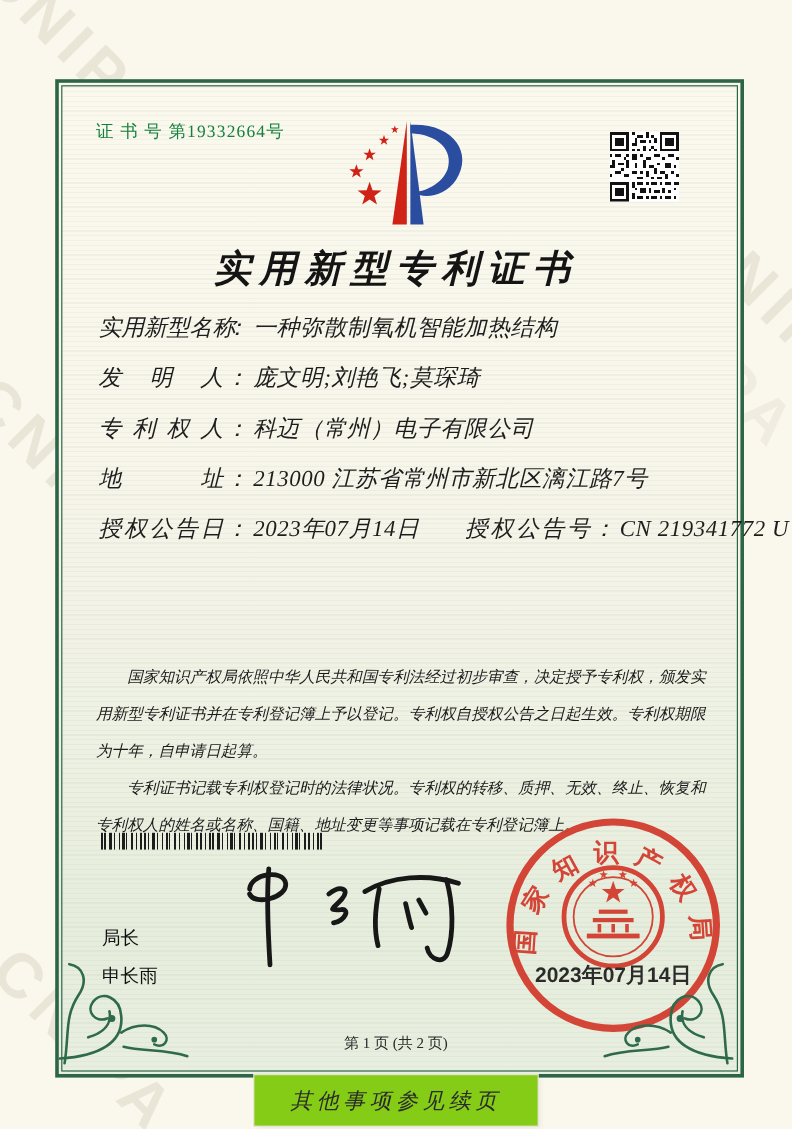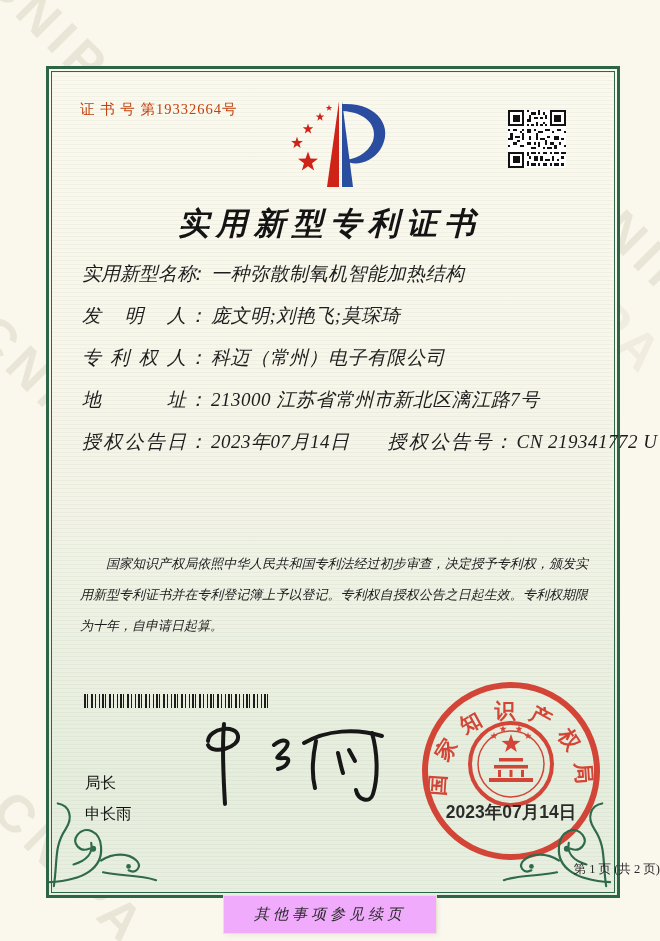--- a/index.html
+++ b/index.html
@@ -5,21 +5,21 @@
   html,body{margin:0;padding:0;}
   body{font-family:"Liberation Serif","DejaVu Serif",serif;}
   .page{position:relative;width:660px;height:941px;background:#faf7ec;overflow:hidden;}
   .wm{position:absolute;font-family:"Liberation Sans","DejaVu Sans",sans-serif;
       font-weight:bold;font-size:52px;letter-spacing:7px;color:rgba(150,138,108,0.16);
       transform:rotate(45deg);white-space:nowrap;pointer-events:none;}
   .frame{position:absolute;left:46px;top:66px;width:568px;height:826px;
       border:3px solid #2c6548;background:linear-gradient(180deg,#fbf8ee 0%,#f8f5ea 38%,#eef1e3 65%,#e6eddd 86%,#e9efe0 100%);}
   .frame-inner{position:absolute;inset:2px;border:1px solid #2c6548;
       background:repeating-linear-gradient(180deg,rgba(110,150,115,0.07) 0 1px,transparent 1px 4px);}
-  .cert-no{position:absolute;left:80px;top:100px;font-size:14.5px;color:#c2410c;letter-spacing:1px;}
+  .cert-no{position:absolute;left:80px;top:100px;font-size:14.5px;color:#15803d;letter-spacing:1px;}
   .logo{position:absolute;left:283px;top:99px;}
   .qr{position:absolute;left:508px;top:110px;}
   .title{position:absolute;left:0;right:0;top:203px;text-align:center;
       font-size:31px;font-weight:bold;letter-spacing:7px;color:#141414;font-style:italic;}
   .fields{position:absolute;left:82px;top:262px;right:64px;font-size:19px;color:#1d1d1d;font-style:italic;}
   .frow{margin-bottom:19px;line-height:23px;white-space:nowrap;}
   .flabel{display:inline-block;width:104px;text-align:justify;text-align-last:justify;vertical-align:top;}
   .fcolon{display:inline-block;margin:0 4px 0 2px;}
   .fvalue{letter-spacing:0.5px;}
   .frow.double .second{margin-left:38px;}
@@ -29,23 +29,23 @@
   .body-text p{margin:0;text-indent:2em;}
   .barcode{position:absolute;left:84px;top:694px;width:186px;height:14px;
       background:repeating-linear-gradient(90deg,#1c1c1c 0 2px,transparent 2px 3px,#1c1c1c 3px 4px,transparent 4px 7px,#1c1c1c 7px 9px,transparent 9px 11px,#1c1c1c 11px 12px,transparent 12px 15px,#1c1c1c 15px 16px,transparent 16px 18px);}
   .director{position:absolute;left:85px;top:733px;font-family:"Liberation Sans","DejaVu Sans",sans-serif;
       font-size:15.5px;color:#111;line-height:31px;margin-top:34px;}
   .sig{position:absolute;left:188px;top:716px;}
   .seal{position:absolute;left:418px;top:678px;opacity:0.93;}
   .corner{position:absolute;width:118px;height:118px;}
   .corner.bl{left:44px;top:772px;}
   .corner.br{left:498px;top:772px;transform:scaleX(-1);}
-  .page-no{position:absolute;left:0;right:0;top:861px;text-align:right;font-size:12.5px;color:#2a2a2a;}
+  .page-no{position:absolute;left:0;right:0;top:861px;text-align:center;font-size:12.5px;color:#2a2a2a;}
   .note-tab{position:absolute;left:50%;top:896px;transform:translateX(-50%);
-      background:#f0abfc;padding:9px 30px;font-size:15px;font-style:italic;letter-spacing:4px;color:#2b2b2b;
+      background:#84cc16;padding:9px 30px;font-size:18px;font-style:italic;letter-spacing:4px;color:#2b2b2b;
       box-shadow:0 0 0 1px #e8e2d2,2px 2px 5px rgba(0,0,0,0.07);white-space:nowrap;}
 </style>
 </head>
 <body>
 
 <div class="page">
 
   <svg width="0" height="0" style="position:absolute">
     <defs>
       <polygon id="star5" points="0,-10 2.35,-3.24 9.51,-3.09 3.8,1.24 5.88,8.09 0,4 -5.88,8.09 -3.8,1.24 -9.51,-3.09 -2.35,-3.24"></polygon>
@@ -110,20 +110,21 @@
     <div class="frow">
       <span class="flabel">地址</span><span class="fcolon">：</span><span class="fvalue">213000 江苏省常州市新北区漓江路7号</span>
     </div>
     <div class="frow double">
       <span class="flabel">授权公告日</span><span class="fcolon">：</span><span class="fvalue">2023年07月14日</span><span class="second"><span class="flabel short">授权公告号</span><span class="fcolon">：</span><span class="fvalue">CN 219341772 U</span></span>
     </div>
   </div>
 
   <div class="body-text">
     <p>国家知识产权局依照中华人民共和国专利法经过初步审查，决定授予专利权，颁发实用新型专利证书并在专利登记簿上予以登记。专利权自授权公告之日起生效。专利权期限为十年，自申请日起算。</p>
+    <p>专利证书记载专利权登记时的法律状况。专利权的转移、质押、无效、终止、恢复和专利权人的姓名或名称、国籍、地址变更等事项记载在专利登记簿上。</p>
   </div>
 
   <div class="barcode"></div>
 
   <div class="director">
     <div>局长</div>
     <div>申长雨</div>
   </div>
 
   <svg class="sig" width="210" height="95" viewBox="0 0 210 95">

